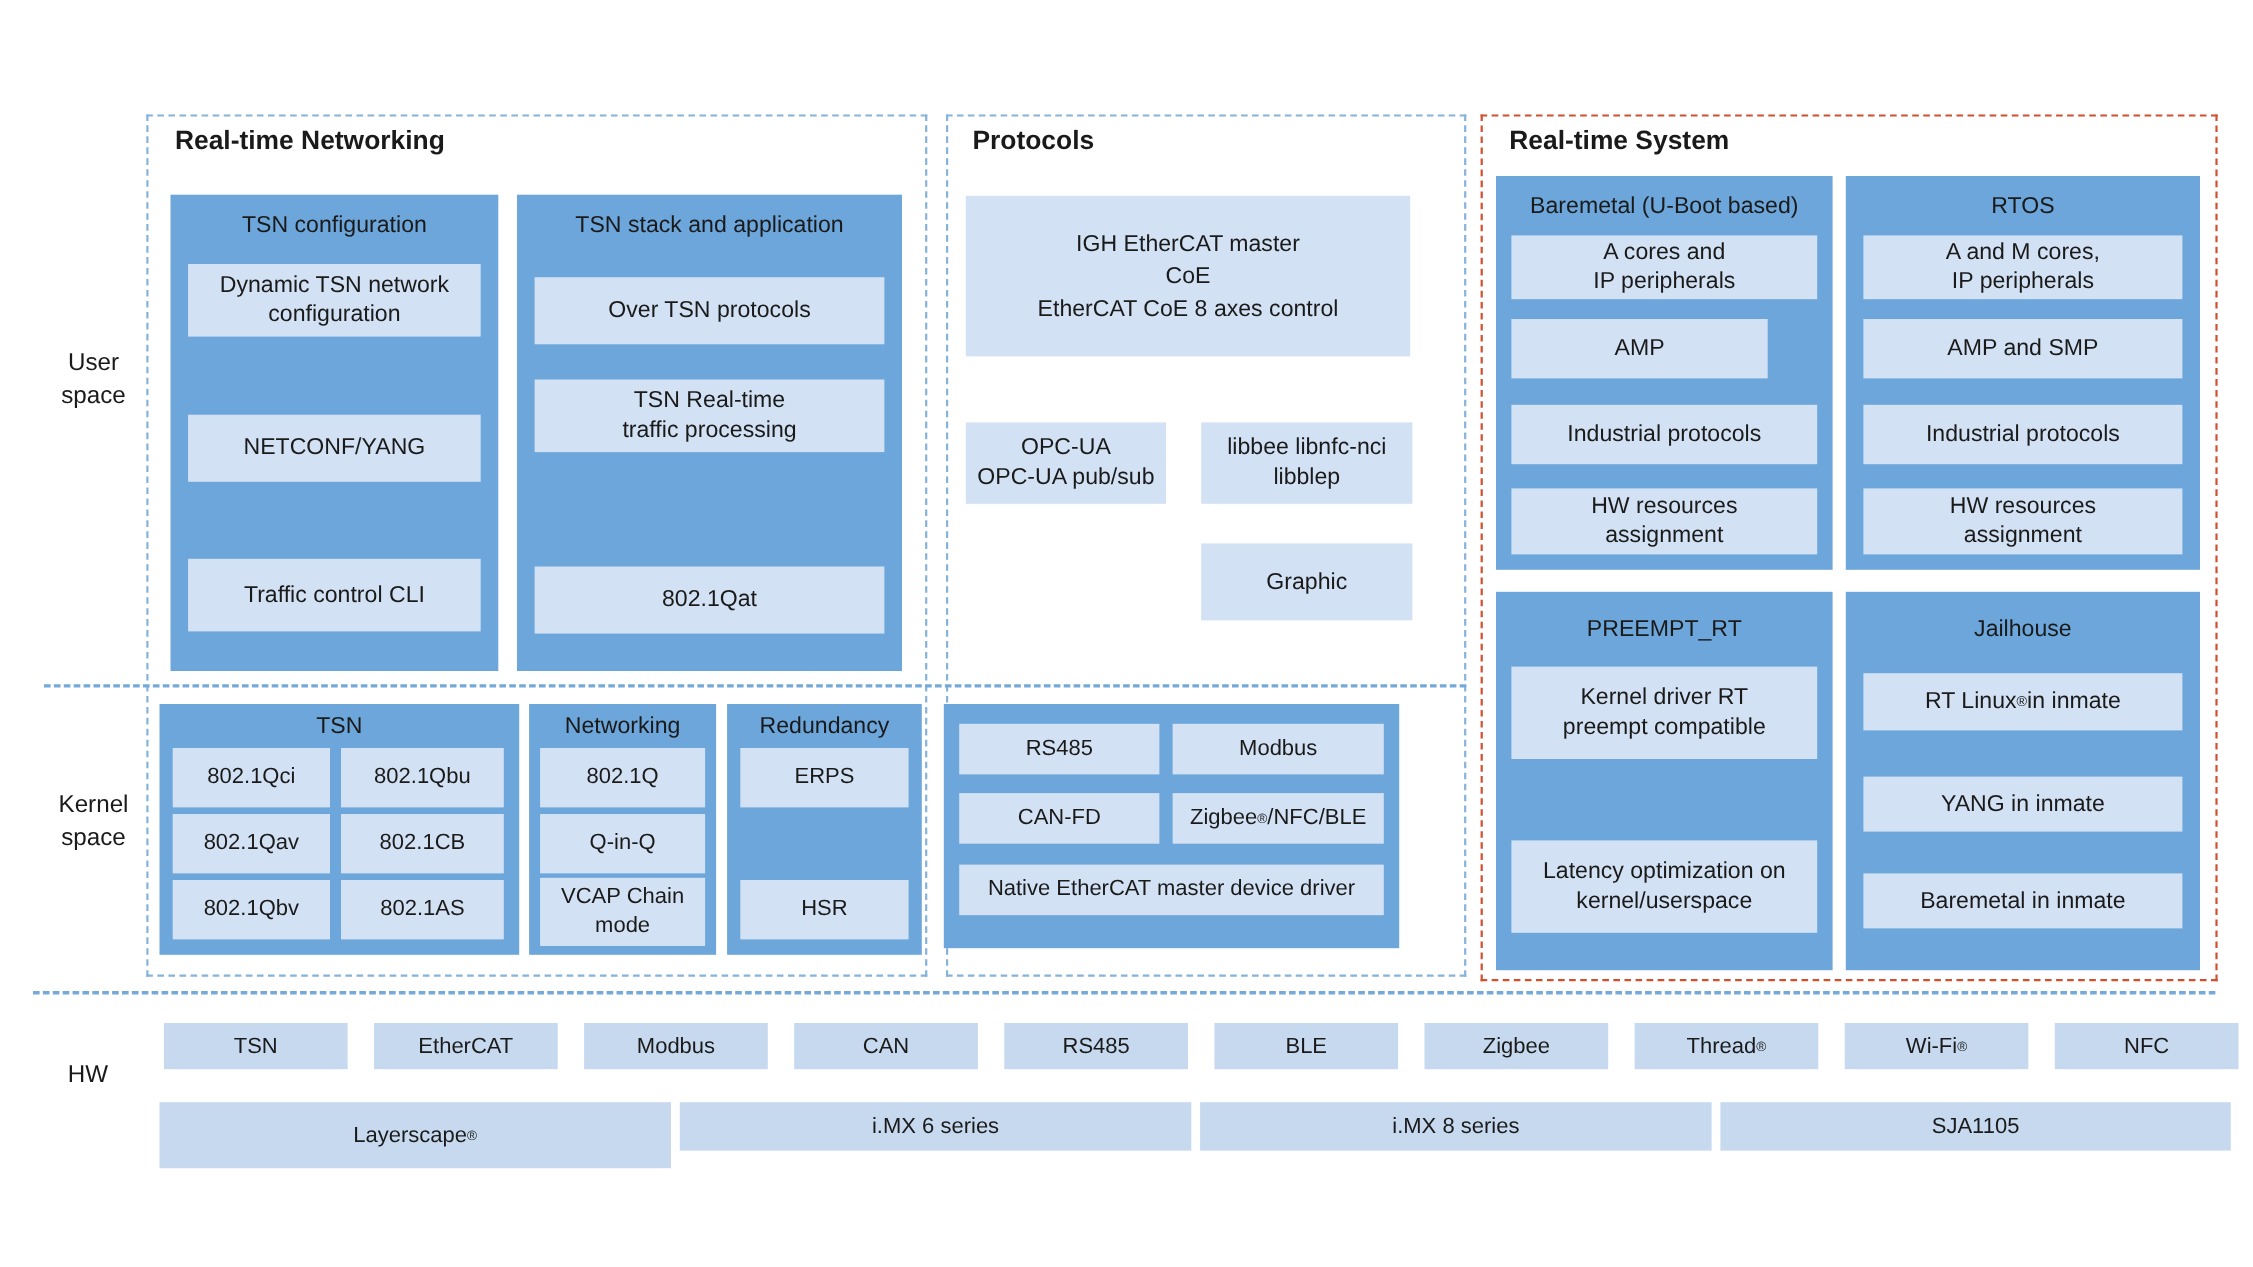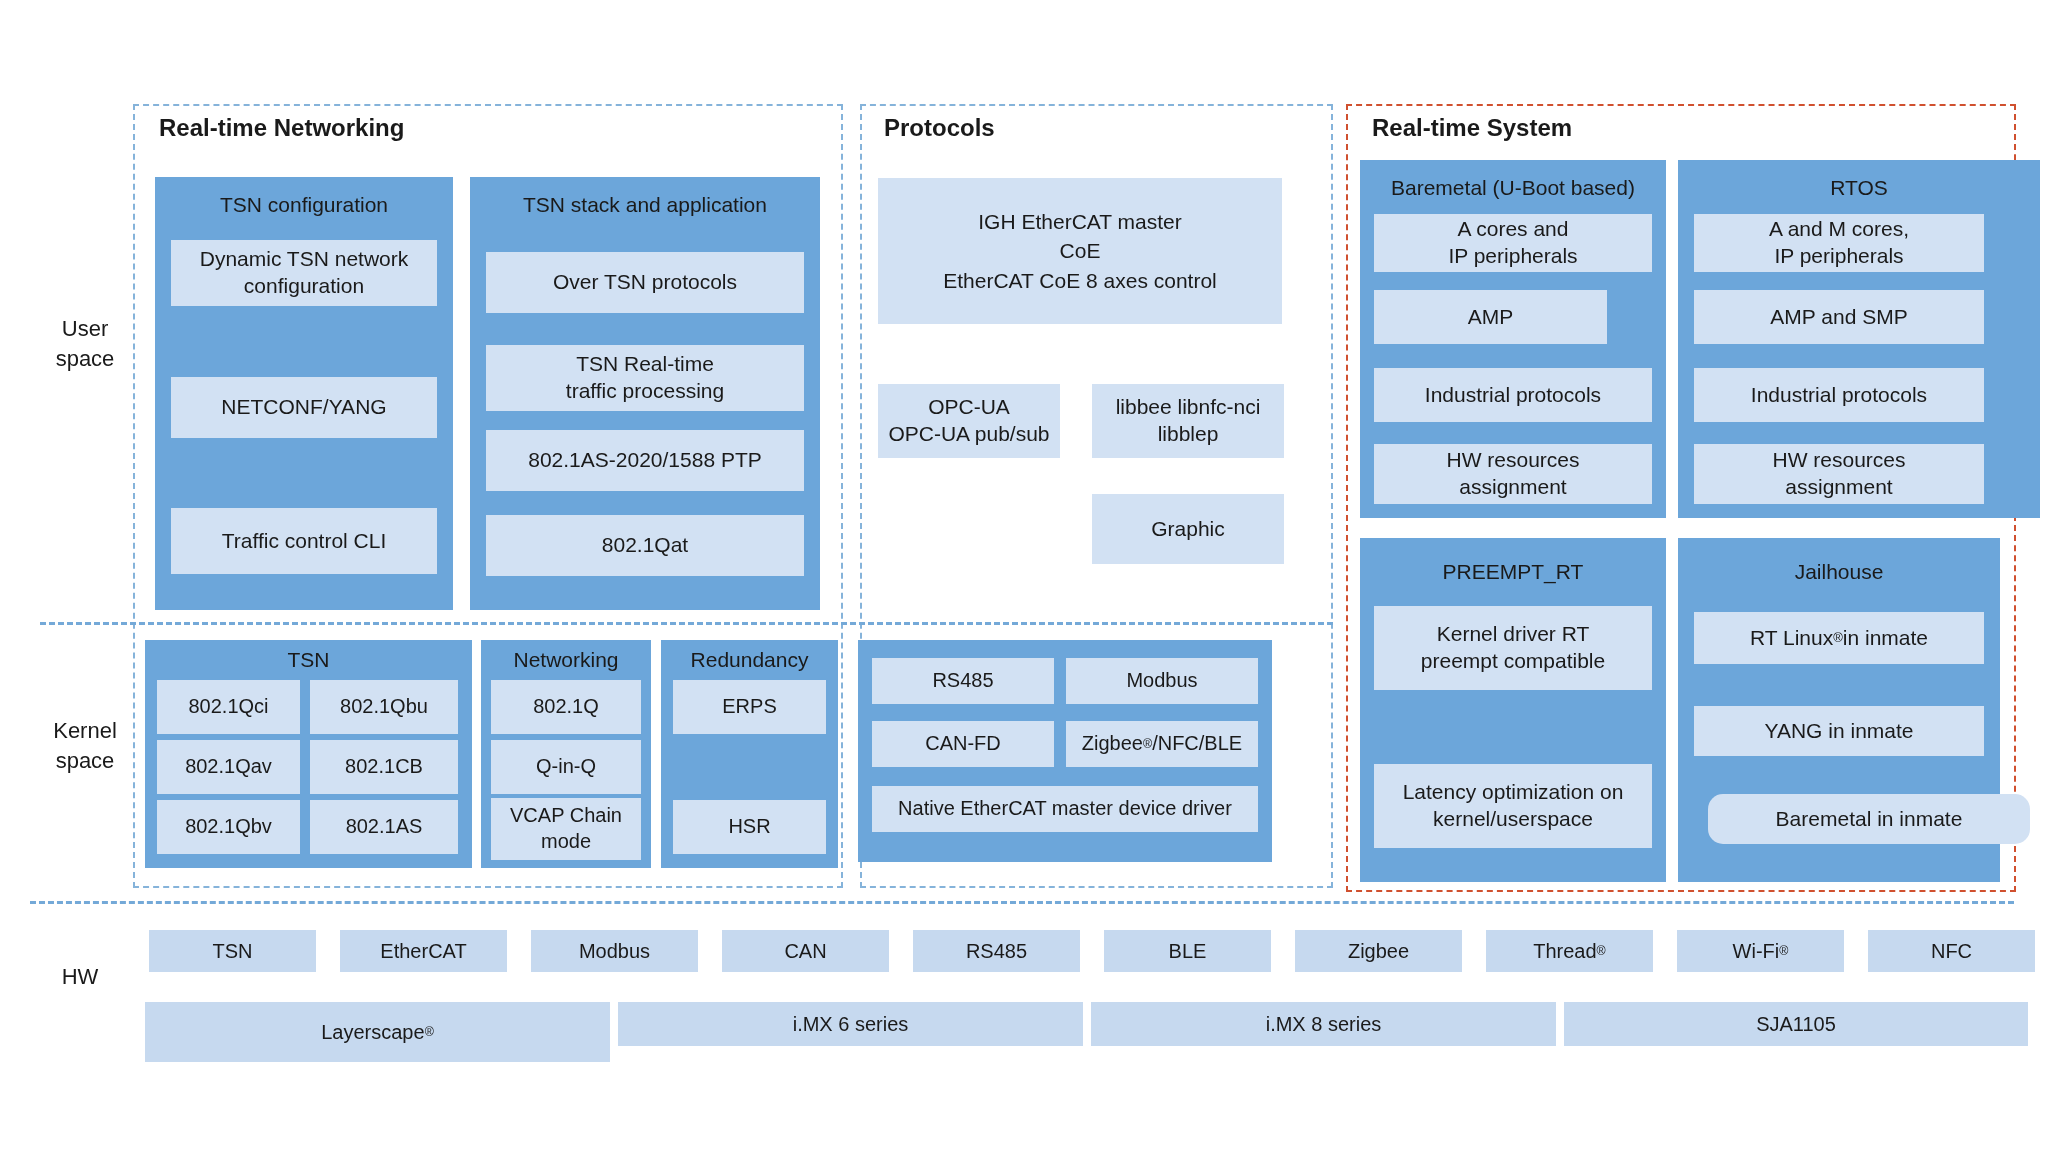--- a/index.html
+++ b/index.html
@@ -45,21 +45,20 @@
 configuration</div>
     <div class="block" style="left:16px; top:200px; width:266px; height:61px;">NETCONF/YANG</div>
     <div class="block" style="left:16px; top:331px; width:266px; height:66px;">Traffic control CLI</div>
   </div>
 
   <div class="container" style="left:470px; top:177px; width:350px; height:433px;">
     <div class="chead" style="top:16px;">TSN stack and application</div>
     <div class="block" style="left:16px; top:75px;  width:318px; height:61px;">Over TSN protocols</div>
     <div class="block" style="left:16px; top:168px; width:318px; height:66px;">TSN Real-time
 traffic processing</div>
-    <div class="block" style="left:16px; top:253px; width:318px; height:61px;">802.1AS-2020/1588 PTP</div>
     <div class="block" style="left:16px; top:338px; width:318px; height:61px;">802.1Qat</div>
   </div>
 
   <div class="container" style="left:145px; top:640px; width:327px; height:228px;">
     <div class="chead" style="top:8px;">TSN</div>
     <div class="block small" style="left:12px;  top:40px;  width:143px; height:54px;">802.1Qci</div>
     <div class="block small" style="left:165px; top:40px;  width:148px; height:54px;">802.1Qbu</div>
     <div class="block small" style="left:12px;  top:100px; width:143px; height:54px;">802.1Qav</div>
     <div class="block small" style="left:165px; top:100px; width:148px; height:54px;">802.1CB</div>
     <div class="block small" style="left:12px;  top:160px; width:143px; height:54px;">802.1Qbv</div>
@@ -106,21 +105,21 @@
   <div class="container" style="left:1360px; top:160px; width:306px; height:358px;">
     <div class="chead" style="top:16px;">Baremetal (U-Boot based)</div>
     <div class="block" style="left:14px; top:54px;  width:278px; height:58px;">A cores and
 IP peripherals</div>
     <div class="block" style="left:14px; top:130px; width:233px; height:54px;">AMP</div>
     <div class="block" style="left:14px; top:208px; width:278px; height:54px;">Industrial protocols</div>
     <div class="block" style="left:14px; top:284px; width:278px; height:60px;">HW resources
 assignment</div>
   </div>
 
-  <div class="container" style="left:1678px; top:160px; width:322px; height:358px;padding-left:40px;">
+  <div class="container" style="left:1678px; top:160px; width:322px; height:358px;">
     <div class="chead" style="top:16px;">RTOS</div>
     <div class="block" style="left:16px; top:54px;  width:290px; height:58px;">A and M cores,
 IP peripherals</div>
     <div class="block" style="left:16px; top:130px; width:290px; height:54px;">AMP and SMP</div>
     <div class="block" style="left:16px; top:208px; width:290px; height:54px;">Industrial protocols</div>
     <div class="block" style="left:16px; top:284px; width:290px; height:60px;">HW resources
 assignment</div>
   </div>
 
   <div class="container" style="left:1360px; top:538px; width:306px; height:344px;">
@@ -128,21 +127,21 @@
     <div class="block" style="left:14px; top:68px;  width:278px; height:84px;">Kernel driver RT
 preempt compatible</div>
     <div class="block" style="left:14px; top:226px; width:278px; height:84px;">Latency optimization on
 kernel/userspace</div>
   </div>
 
   <div class="container" style="left:1678px; top:538px; width:322px; height:344px;">
     <div class="chead" style="top:22px;">Jailhouse</div>
     <div class="block" style="left:16px; top:74px;  width:290px; height:52px;">RT Linux<sup>®</sup> in inmate</div>
     <div class="block" style="left:16px; top:168px; width:290px; height:50px;">YANG in inmate</div>
-    <div class="block" style="left:30px; top:256px; width:322px; height:50px;border-radius:15px;">Baremetal in inmate</div>
+    <div class="block" style="left:16px; top:256px; width:290px; height:50px;">Baremetal in inmate</div>
   </div>
 
   <div class="hline" style="left:40px; top:622px; width:1293px;"></div>
   <div class="hline" style="left:30px; top:901px; width:1984px;"></div>
 
   <div class="chip" style="left:149px;  top:930px; width:167px; height:42px;">TSN</div>
   <div class="chip" style="left:340px;  top:930px; width:167px; height:42px;">EtherCAT</div>
   <div class="chip" style="left:531px;  top:930px; width:167px; height:42px;">Modbus</div>
   <div class="chip" style="left:722px;  top:930px; width:167px; height:42px;">CAN</div>
   <div class="chip" style="left:913px;  top:930px; width:167px; height:42px;">RS485</div>

